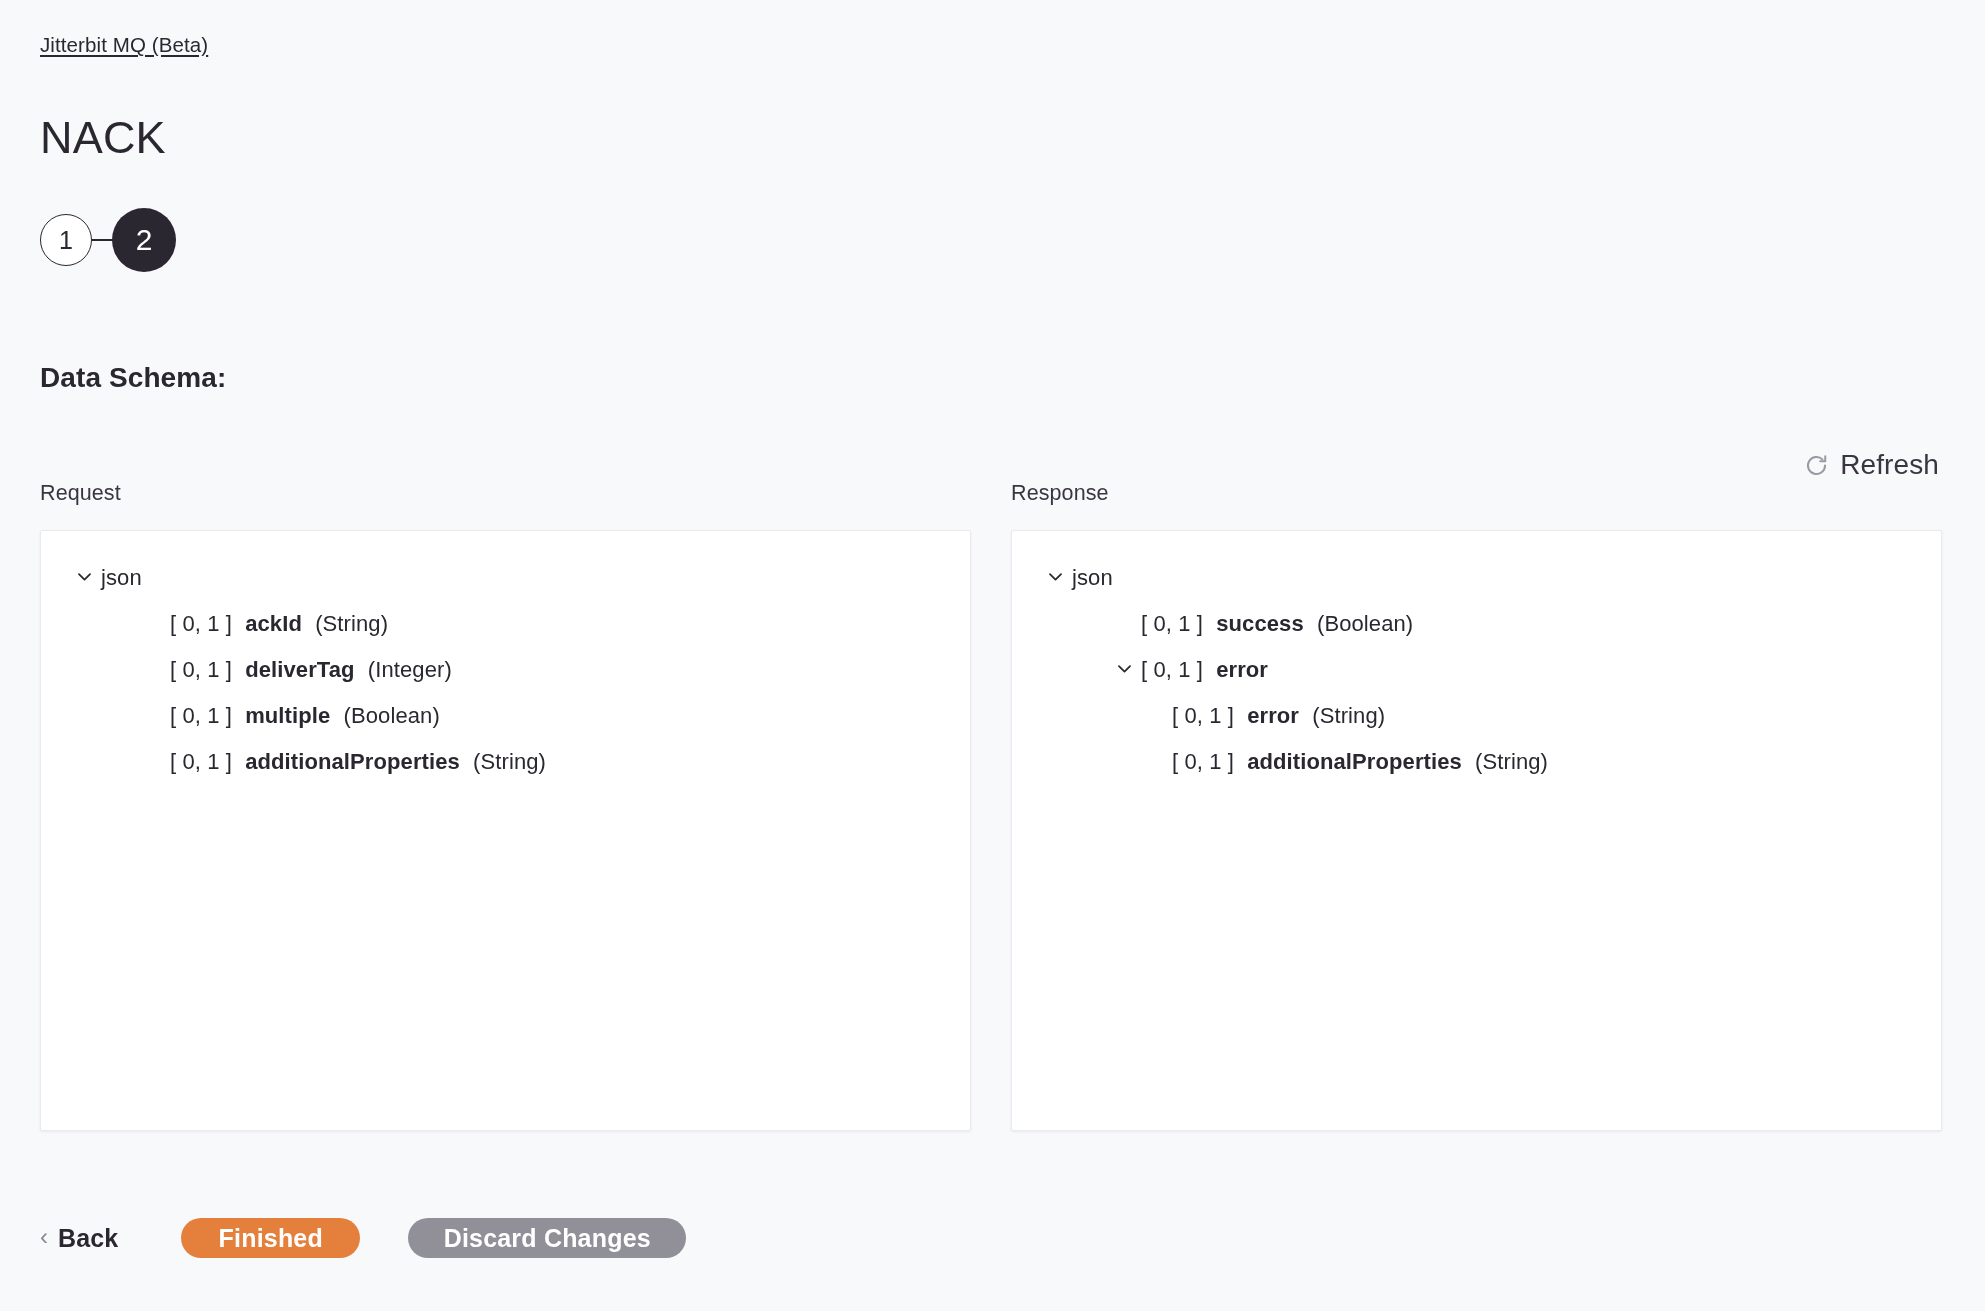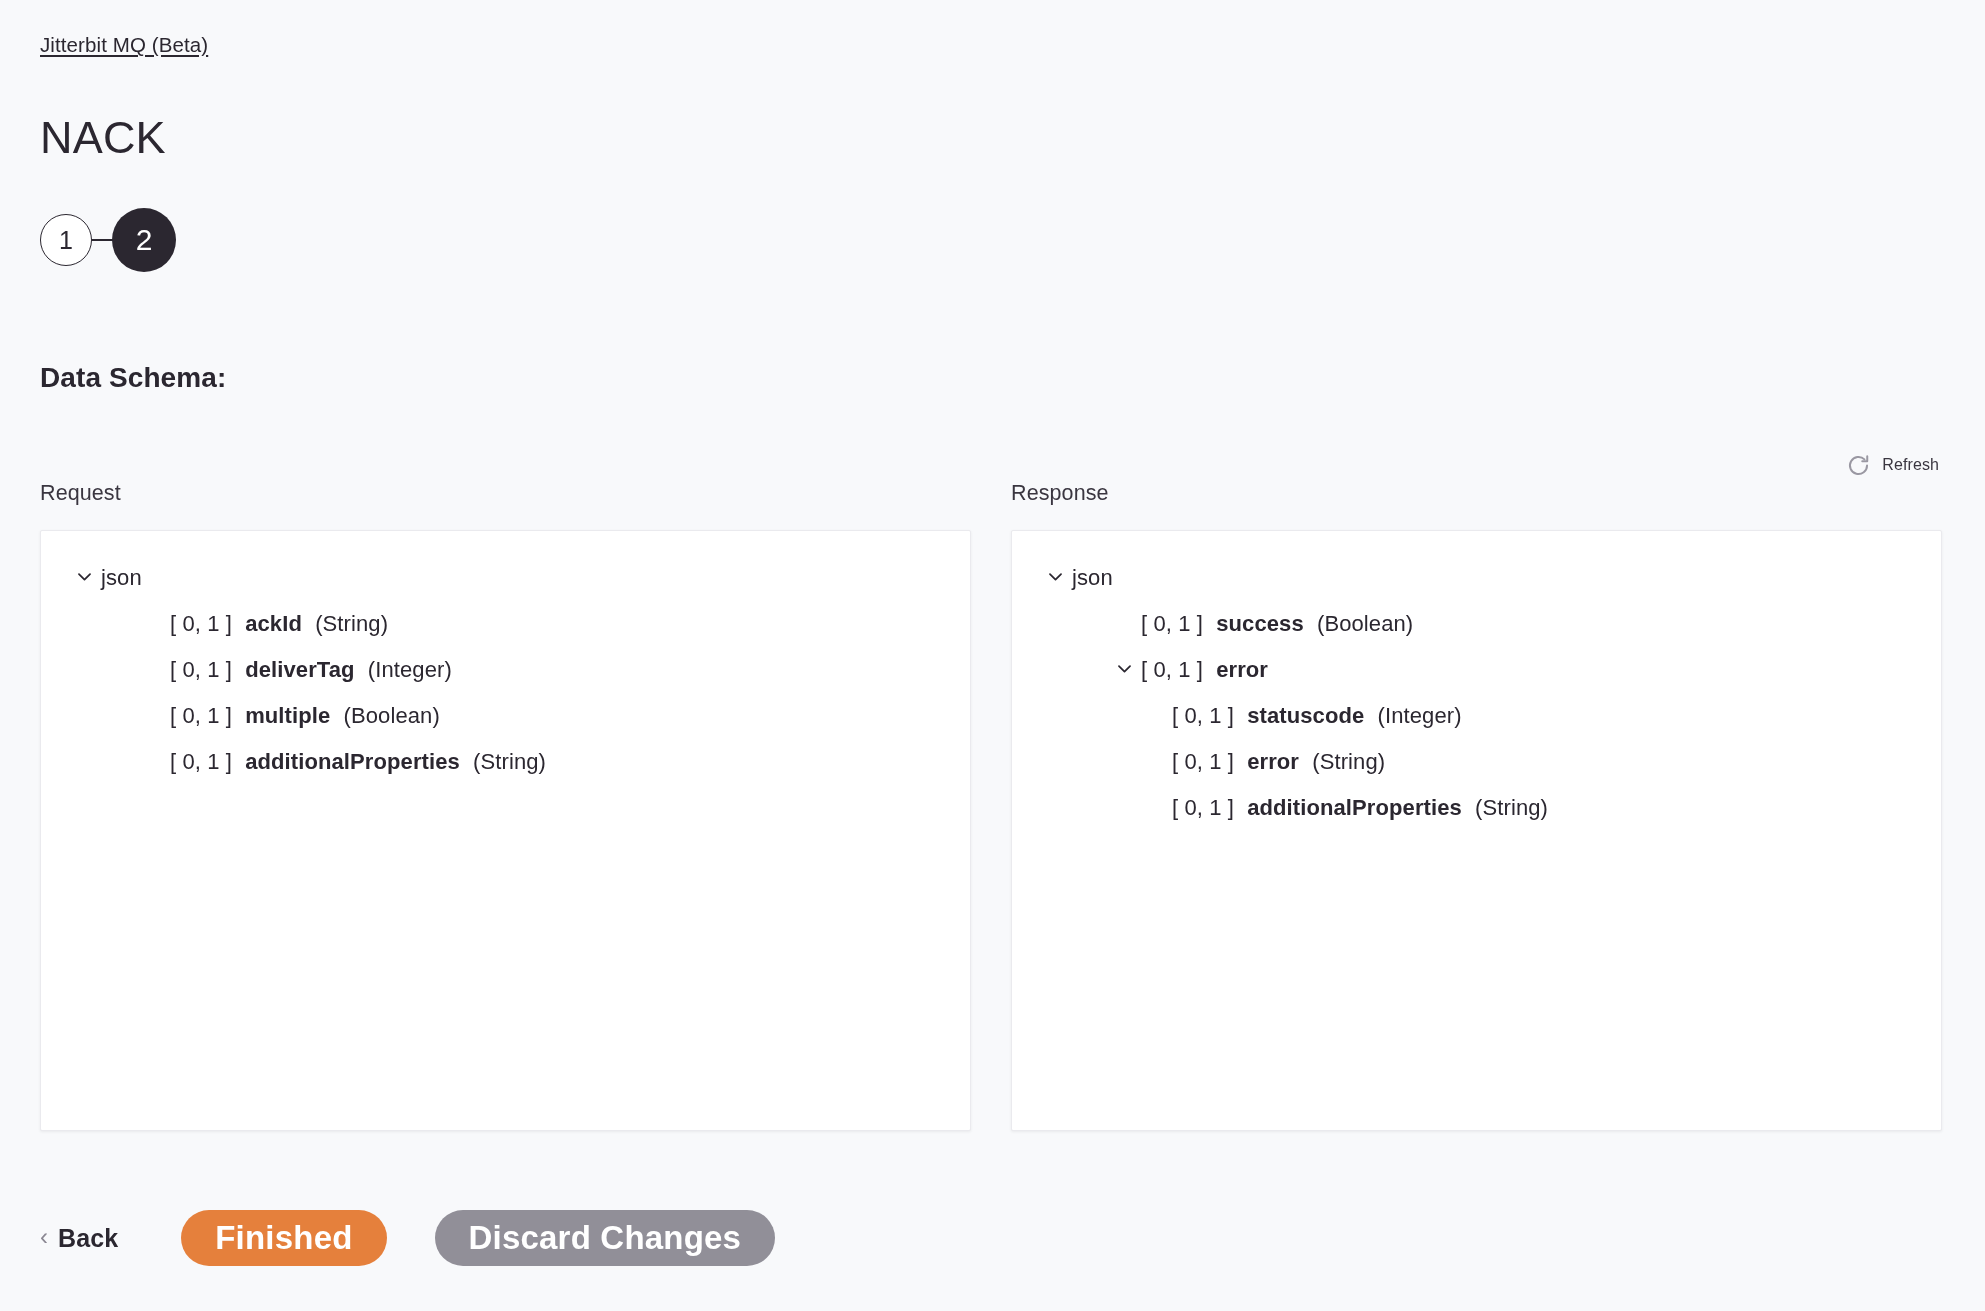--- a/index.html
+++ b/index.html
@@ -111,21 +111,21 @@
     align-items: center;
     gap: 11px;
     cursor: pointer;
     background: transparent;
     border: 0;
     padding: 4px 2px;
     font-family: inherit;
   }
   .refresh-button .refresh-icon { display: block; width: 25px; height: 25px; }
   .refresh-button .refresh-label {
-    font-size: 16px;
+    font-size: 28px;
     line-height: 26px;
     color: #3A3640;
     letter-spacing: 0.1px;
   }
 
   
   .schema-columns {
     position: absolute;
     left: 40px;
     top: 480px;
@@ -213,24 +213,24 @@
   .back-link .chev-left {
     font-size: 24px;
     font-weight: 400;
     color: #8A8792;
     line-height: 1;
     margin-top: -2px;
   }
   .pill-button {
     border: 0;
     border-radius: 34px;
-    height: 56px;
+    height: 40px;
     padding: 0 34px;
     font-family: inherit;
-    font-size: 33px;
+    font-size: 25px;
     font-weight: 700;
     color: #FFFFFF;
     letter-spacing: 0.2px;
     cursor: pointer;
     display: flex;
     align-items: center;
     justify-content: center;
     white-space: nowrap;
   }
   .pill-button.primary { background: #E5803C; margin-left: 53px; min-width: 179px; }
@@ -344,27 +344,20 @@
             <svg viewBox="0 0 24 24" width="19" height="19" fill="none" stroke="#2B2730" stroke-width="2.2" stroke-linecap="round" stroke-linejoin="round">
                 <polyline points="5,9 12,16 19,9"></polyline>
               </svg>
           </span>
           <span class="node-card">
             <span class="cardinality">[ 0, 1 ]</span>
             <span class="node-name" style="margin-left: 7px;">error</span>
           </span>
         </div>
 
-        <div class="tree-row depth-3">
-          <span class="node-card">
-            <span class="cardinality">[ 0, 1 ]</span>
-            <span class="node-name" style="margin-left: 7px;">statuscode</span>
-            <span class="node-type" style="margin-left: 7px;">(Integer)</span>
-          </span>
-        </div>
 
         <div class="tree-row depth-3">
           <span class="node-card">
             <span class="cardinality">[ 0, 1 ]</span>
             <span class="node-name" style="margin-left: 7px;">error</span>
             <span class="node-type" style="margin-left: 7px;">(String)</span>
           </span>
         </div>
 
         <div class="tree-row depth-3">

